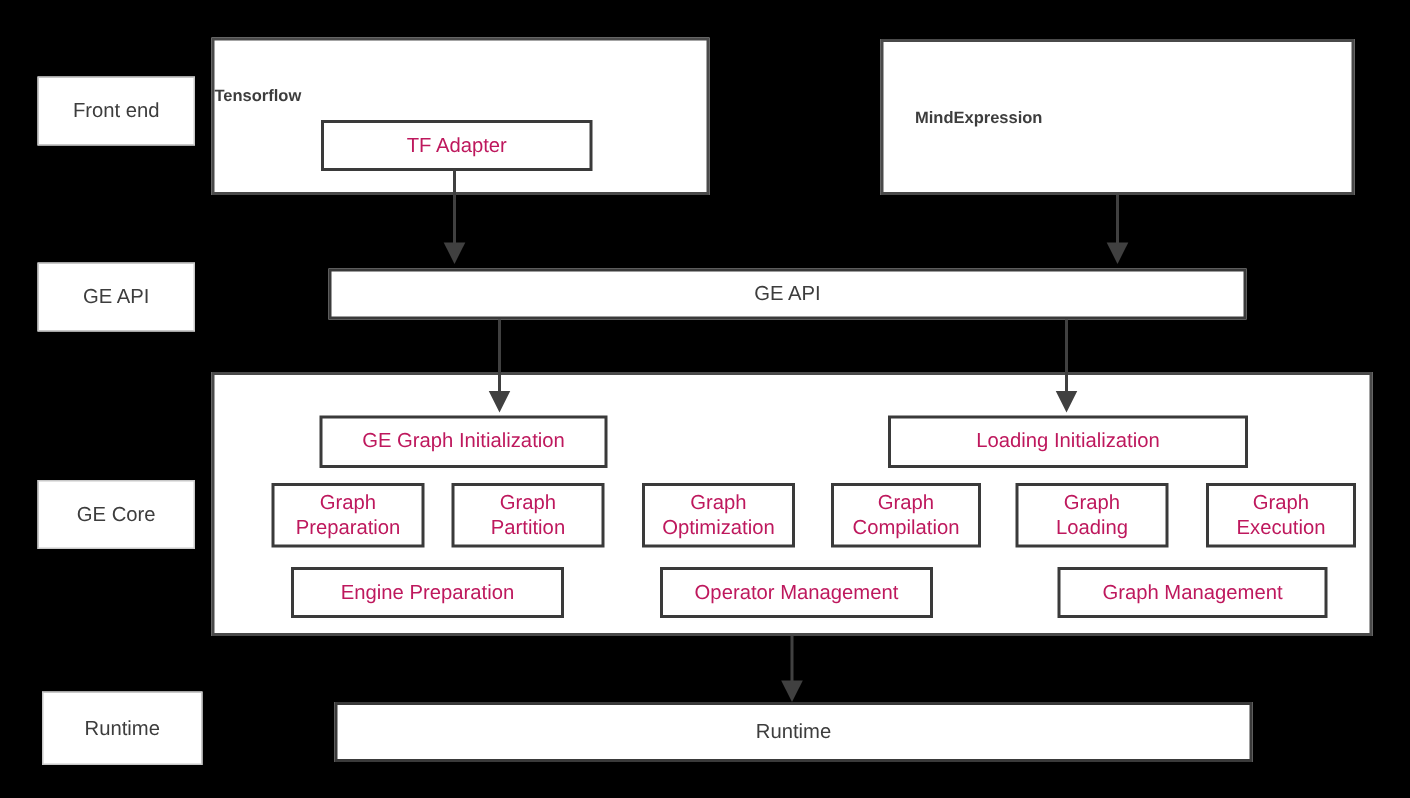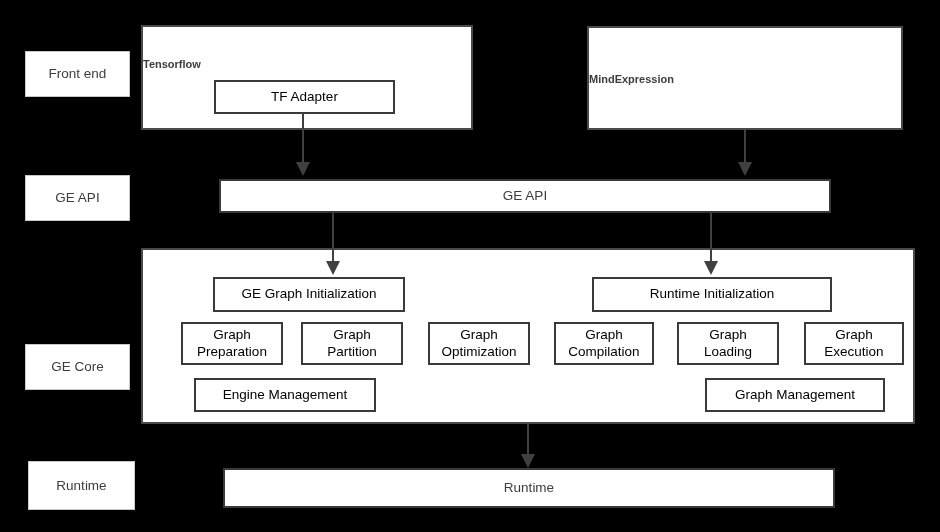--- a/index.html
+++ b/index.html
@@ -43,21 +43,21 @@
     text-align: left;
     font-size: 11px;
     color: #3d3d3d;
     font-weight: bold;
   }
   .inner-box {
     position: absolute;
     background: #ffffff;
     border: 2px solid #3a3a3a;
     box-sizing: border-box;
-    color: #000000;
+    color: #be185d;
     display: flex;
     align-items: center;
     justify-content: center;
     text-align: center;
     font-size: 13.5px;
     line-height: 1.2;
   }
   .bar-box {
     font-size: 13.5px;
   }
@@ -80,50 +80,50 @@
 <div id="canvas">
 
   <div class="box layer-label" style="left:25px; top:51px; width:105px; height:46px;">
     <span>Front end</span>
   </div>
 
   <div class="box layer-label" style="left:25px; top:175px; width:105px; height:46px;">
     <span>GE API</span>
   </div>
 
-  <div class="box layer-label" style="left:25px; top:344px; width:105px; height:46px;">
+  <div class="box layer-label" style="left:25px; top:320px; width:105px; height:46px;">
     <span>GE Core</span>
   </div>
 
   <div class="box layer-label" style="left:28px; top:461px; width:107px; height:49px;">
     <span>Runtime</span>
   </div>
 
   <div class="box container-box" style="left:141px; top:25px; width:332px; height:105px;">
     <div class="container-title" style="top:31px;">Tensorflow</div>
     <div class="inner-box" style="left:71px; top:53px; width:181px; height:34px;">
       <span>TF Adapter</span>
     </div>
   </div>
 
   <div class="box container-box" style="left:587px; top:26px; width:316px; height:104px;">
-    <div class="container-title" style="top:45px;">MindExpression</div>
+    <div class="container-title" style="top:45px;padding-left:21px;">MindExpression</div>
   </div>
 
   <div class="box bar-box" style="left:219px; top:179px; width:612px; height:34px;">
     <span>GE API</span>
   </div>
 
   <div class="box container-box" style="left:141px; top:248px; width:774px; height:176px;">
 
     <div class="inner-box" style="left:70px; top:27px; width:192px; height:35px;">
       <span>GE Graph Initialization</span>
     </div>
     <div class="inner-box" style="left:449px; top:27px; width:240px; height:35px;">
-      <span>Runtime Initialization</span>
+      <span>Loading Initialization</span>
     </div>
 
     <div class="inner-box two-line" style="left:26px; top:72px; width:102px; height:43px;">
       <span>Graph
 Preparation</span>
     </div>
     <div class="inner-box two-line" style="left:146px; top:72px; width:102px; height:43px;">
       <span>Graph
 Partition</span>
     </div>
@@ -138,21 +138,24 @@
     <div class="inner-box two-line" style="left:522px; top:72px; width:102px; height:43px;">
       <span>Graph
 Loading</span>
     </div>
     <div class="inner-box two-line" style="left:649px; top:72px; width:100px; height:43px;">
       <span>Graph
 Execution</span>
     </div>
 
     <div class="inner-box" style="left:51px; top:128px; width:182px; height:34px;">
-      <span>Engine Management</span>
+      <span>Engine Preparation</span>
+    </div>
+    <div class="inner-box" style="left:297px; top:128px; width:182px; height:34px;">
+      <span>Operator Management</span>
     </div>
     <div class="inner-box" style="left:562px; top:128px; width:180px; height:34px;">
       <span>Graph Management</span>
     </div>
   </div>
 
   <div class="box bar-box" style="left:223px; top:468px; width:612px; height:40px;">
     <span>Runtime</span>
   </div>
 

